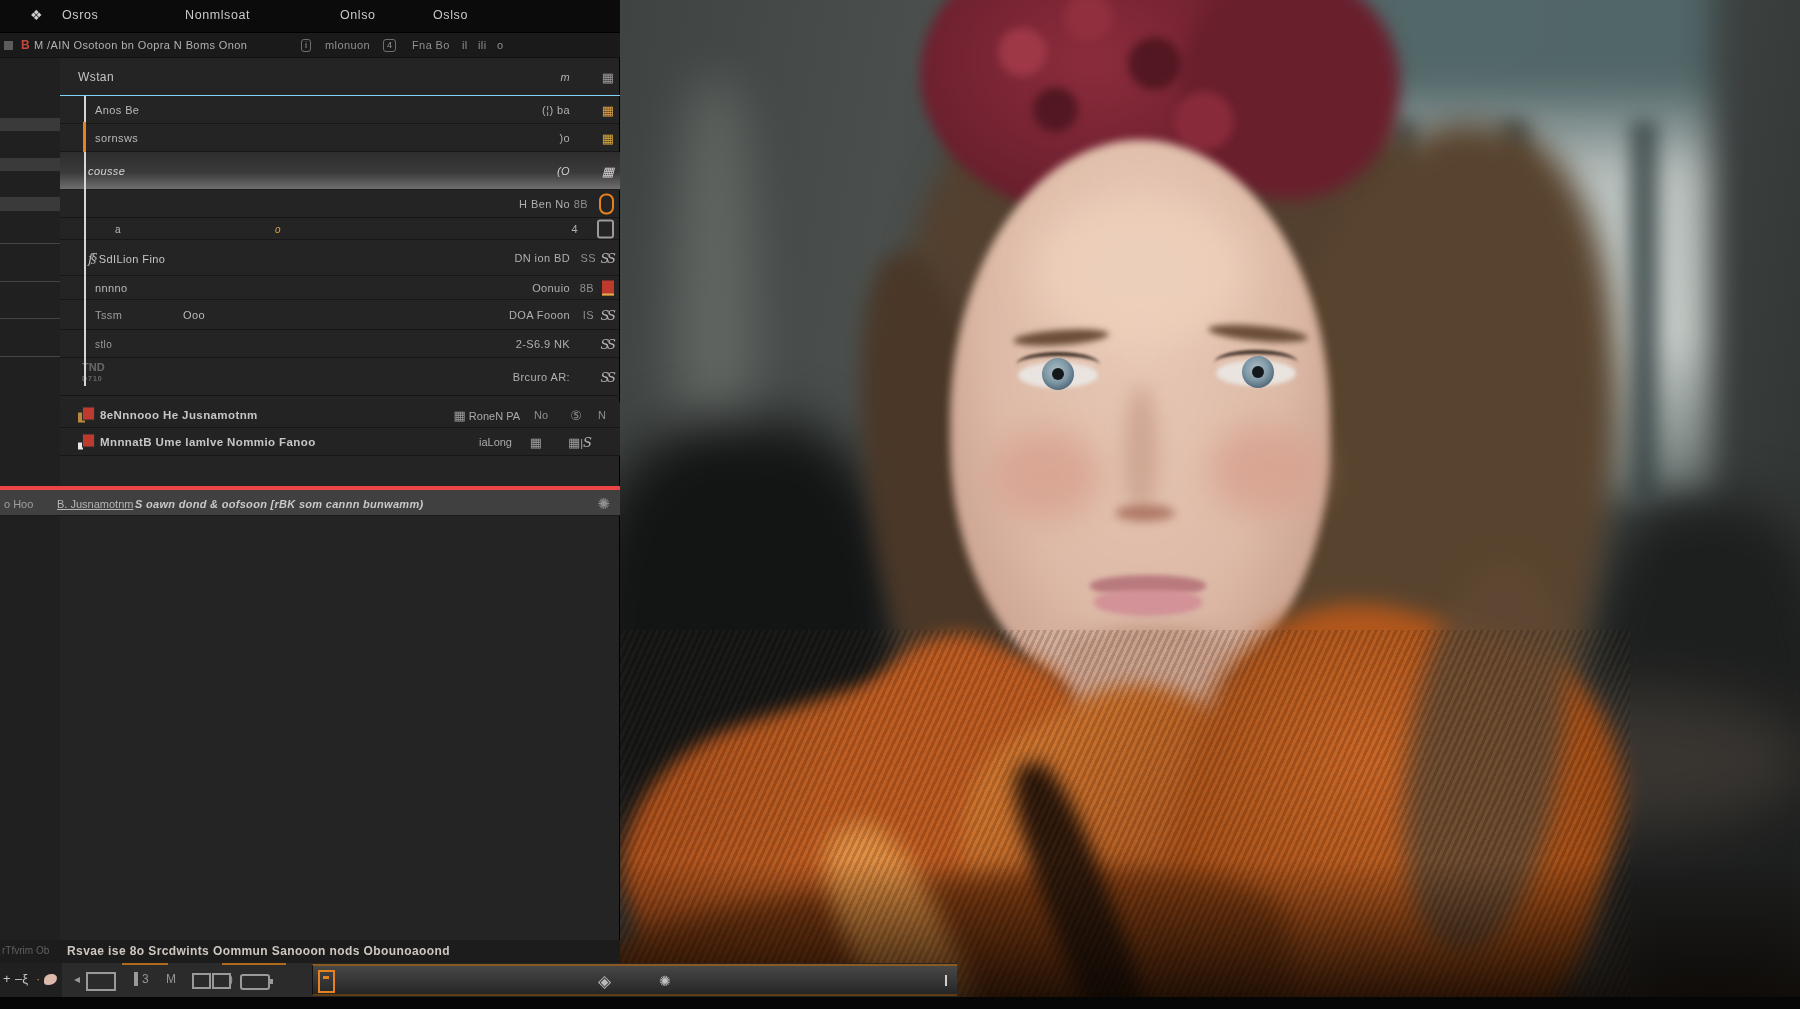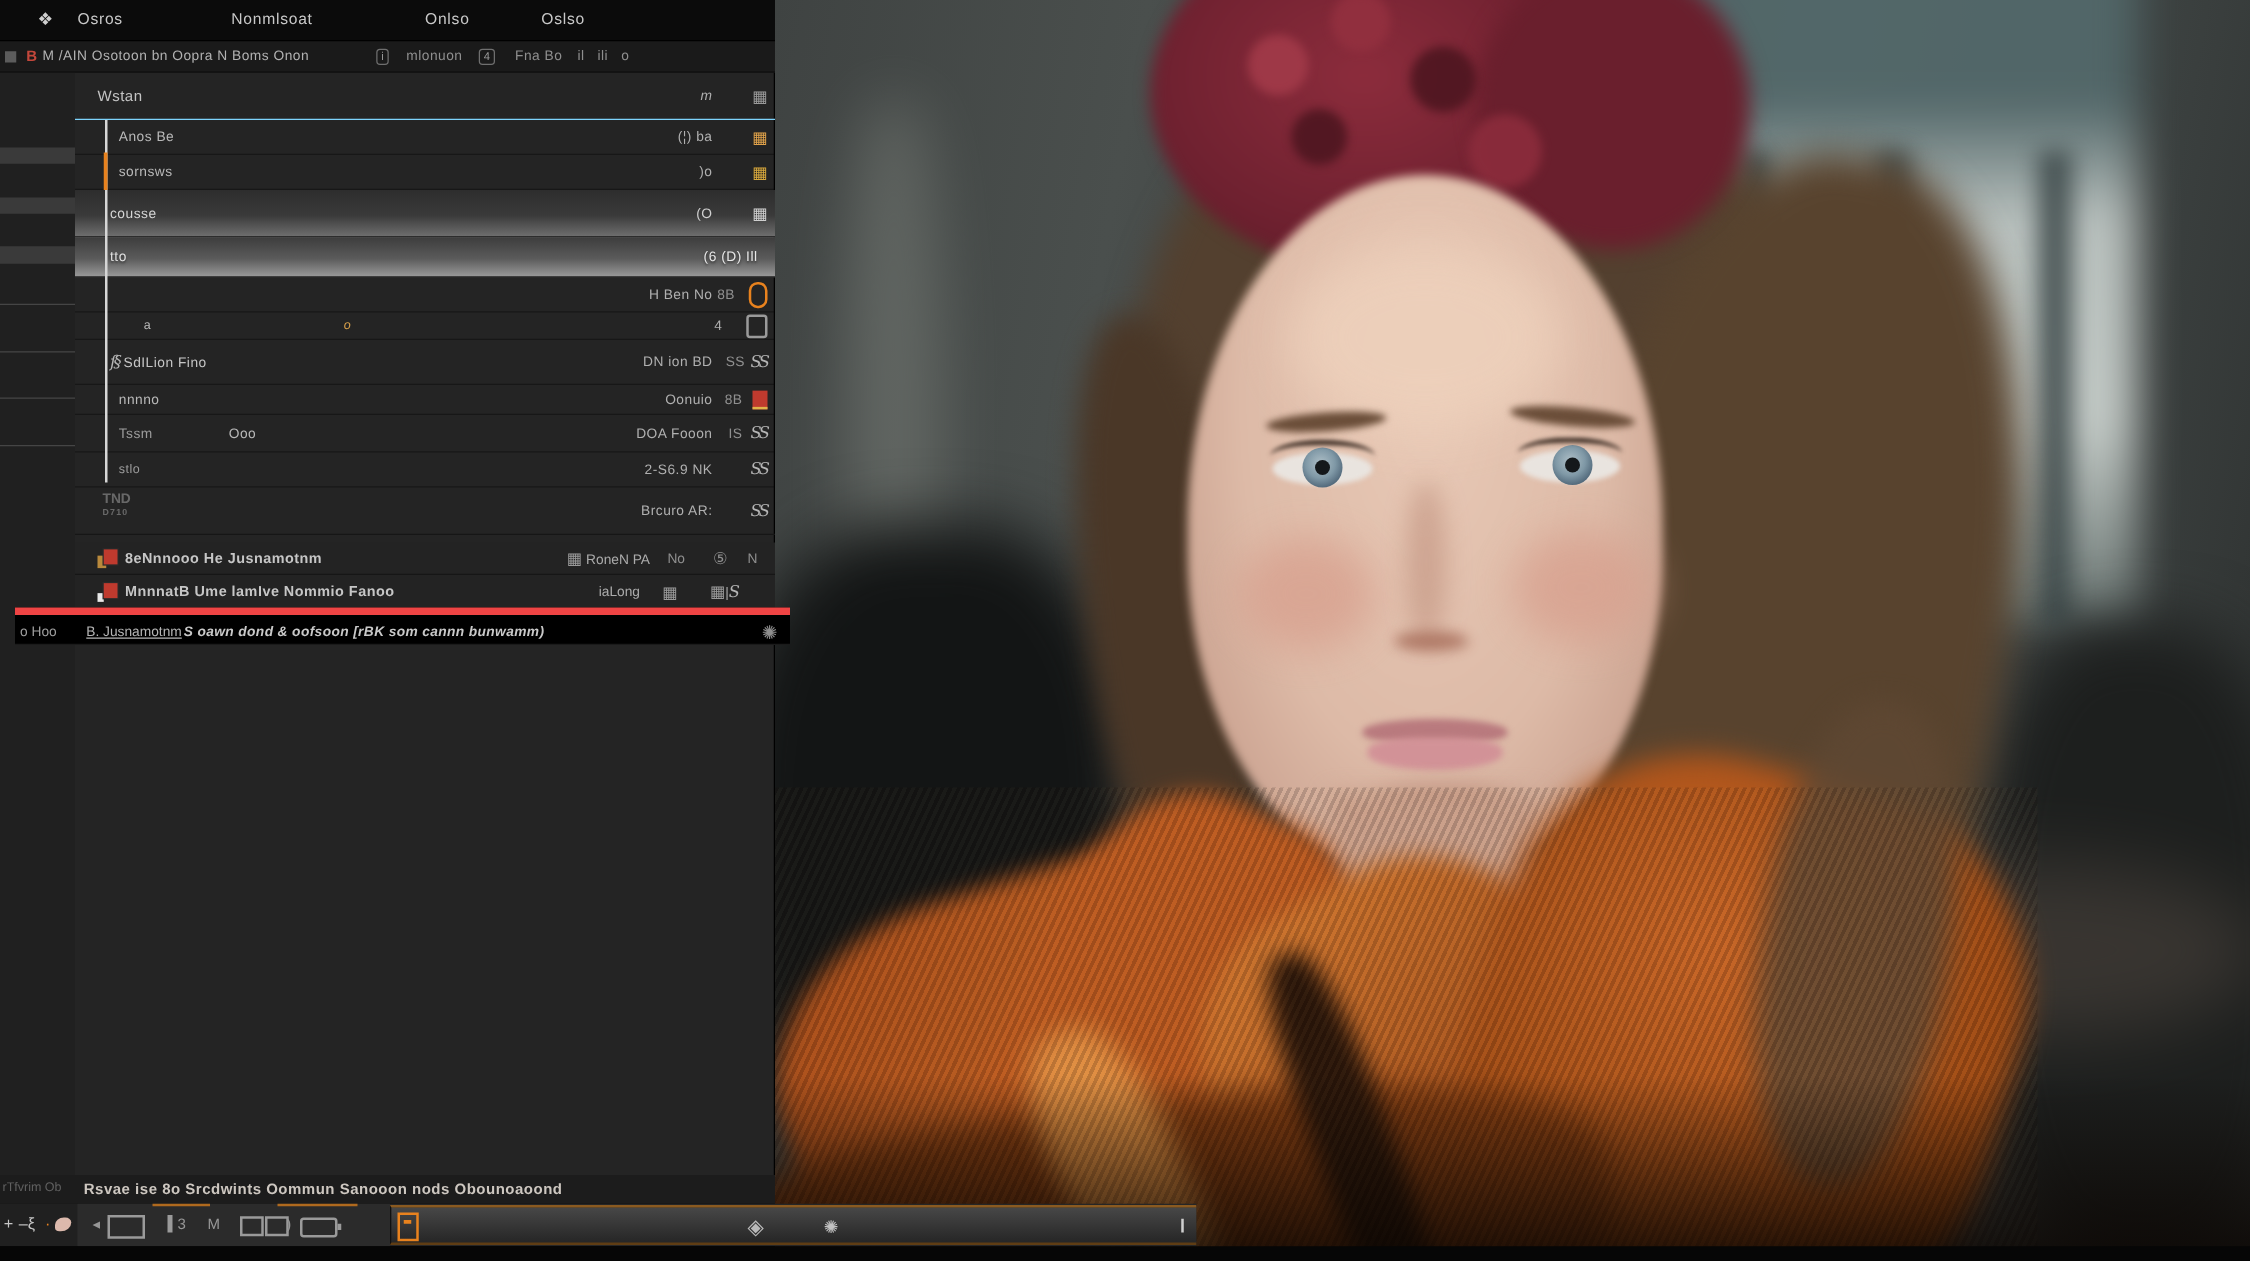--- a/index.html
+++ b/index.html
@@ -22,34 +22,34 @@
   .stubline{left:0;width:60px;height:1px;background:#454545;}
   #rows{left:60px;top:0;width:560px;}
   .prow{position:relative;width:560px;box-sizing:border-box;border-bottom:1px solid rgba(0,0,0,.35);}
   .prow .lbl{position:absolute;left:35px;top:50%;transform:translateY(-50%);font-size:11px;color:#b9b9b9;letter-spacing:.4px;white-space:nowrap;}
   .prow .rtxt{position:absolute;right:50px;top:50%;transform:translateY(-50%);font-size:11px;color:#b0b0b0;letter-spacing:.4px;white-space:nowrap;}
   .prow .rico{position:absolute;right:6px;top:50%;transform:translateY(-50%);}
   .gridico{display:inline-block;font-size:13px;color:#9a9a9a;line-height:1;}
   .ornate{font-family:"DejaVu Serif",serif;font-style:italic;font-size:13px;color:#b5b5b5;letter-spacing:-2px;}
   #vline{left:84px;top:38px;width:2px;height:290px;background:#d6d6d6;z-index:2;}
   #vline-orange{left:83px;top:64px;width:3px;height:30px;background:#e8821e;z-index:3;}
-  .row-sel1{background:linear-gradient(#2d2d2d 0%,#3a3a3a 55%,#6e6e6e 100%);}
+  .row-sel1{background:linear-gradient(#2d2d2d 0%,#3a3a3a 55%,#6e6e6e 100%);font-style:italic;}
   .row-sel2{background:linear-gradient(#3d3d3d 0%,#5b5b5b 55%,#989898 100%);}
   .pill-orange{display:inline-block;width:11px;height:17px;border:2px solid #e8821e;border-radius:7px;}
   .pill-grey{display:inline-block;width:13px;height:15px;border:2px solid #9a9a9a;border-radius:3px;}
   .redsq{display:inline-block;width:12px;height:13px;background:#bf3a2e;border-bottom:2px solid #e0b24a;}
   .stamp{position:absolute;left:22px;top:4px;opacity:.4;color:#cfcfcf;font-size:11px;font-weight:bold;line-height:10px;}
   .stamp small{font-size:7px;letter-spacing:1px;}
   
   .alert-ico{position:absolute;left:18px;top:50%;transform:translateY(-50%);width:16px;height:15px;}
   .alert-ico .a1{position:absolute;left:0;bottom:0;width:7px;height:10px;background:#b9893c;}
   .alert-ico .a2{position:absolute;right:0;top:0;width:11px;height:12px;background:#bf3a2e;box-shadow:0 0 0 1px #2a2a2a;}
   .alert-lbl{position:absolute;left:40px;top:50%;transform:translateY(-50%);font-size:11.5px;font-weight:bold;color:#c6c6c6;letter-spacing:.4px;white-space:nowrap;}
   .aright{position:absolute;top:50%;transform:translateY(-50%);font-size:11px;color:#ababab;white-space:nowrap;padding-left:38px;}
-  #statusrow{left:12px;top:428px;width:620px;height:30px;background:#000000;border-top:6px solid #ef4444;border-bottom:1px solid #1a1a1a;box-sizing:border-box;}
+  #statusrow{left:0;top:428px;width:620px;height:30px;background:#404040;border-top:4px solid #ef4444;border-bottom:1px solid #1a1a1a;box-sizing:border-box;}
   .st-txt{top:8px;font-size:11px;color:#9f9f9f;white-space:nowrap;}
   #st-link{text-decoration:underline;color:#b5b5b5;}
   #st-main{font-weight:bold;color:#c9c9c9;letter-spacing:.3px;font-style:italic;}
   #st-swirl{right:10px;top:5px;font-size:15px;color:#8f8f8f;}
   
   #footerbar{left:0;top:940px;width:620px;height:23px;background:#1c1c1c;z-index:5;}
   #footer-stub{left:2px;top:5px;font-size:10px;color:#606060;white-space:nowrap;}
   #footer-text{left:67px;top:4px;font-size:12px;font-weight:bold;color:#cdc7c0;letter-spacing:.4px;white-space:nowrap;}
   #btoolbar{left:0;top:963px;width:957px;height:34px;background:#262626;z-index:5;}
   #btb-g1{left:0;top:0;width:62px;height:34px;background:#202020;color:#cfcfcf;}
@@ -167,24 +167,20 @@
       <span class="rtxt">)o</span>
       <span class="rico gridico" style="color:#d8a83c">▦</span>
     </div>
 
     <div class="prow row-sel1" style="height:38px">
       <span class="lbl" style="left:28px;color:#d6d6d6">cousse</span>
       <span class="rtxt" style="color:#d0d0d0">(O</span>
       <span class="rico gridico" style="color:#cfcfcf">▦</span>
     </div>
 
-    <div class="prow row-sel2" style="height:32px">
-      <span class="lbl" style="left:28px;color:#e2e2e2;text-shadow:0 1px 2px rgba(0,0,0,.5)">tto</span>
-      <span class="rtxt" style="color:#e8e8e8;right:14px;text-shadow:0 1px 2px rgba(0,0,0,.5)">(6  (D)  Ill</span>
-    </div>
 
     <div class="prow" style="height:28px">
       <span class="rtxt">H Ben No</span>
       <span class="rtxt" style="right:32px;color:#8f8f8f">8B</span>
       <span class="rico pill-orange"></span>
     </div>
 
     <div class="prow" style="height:22px">
       <span class="lbl" style="left:55px;font-size:10px">a</span>
       <span class="lbl" style="left:215px;font-size:10px;color:#d8a04a;font-style:italic">o</span>

